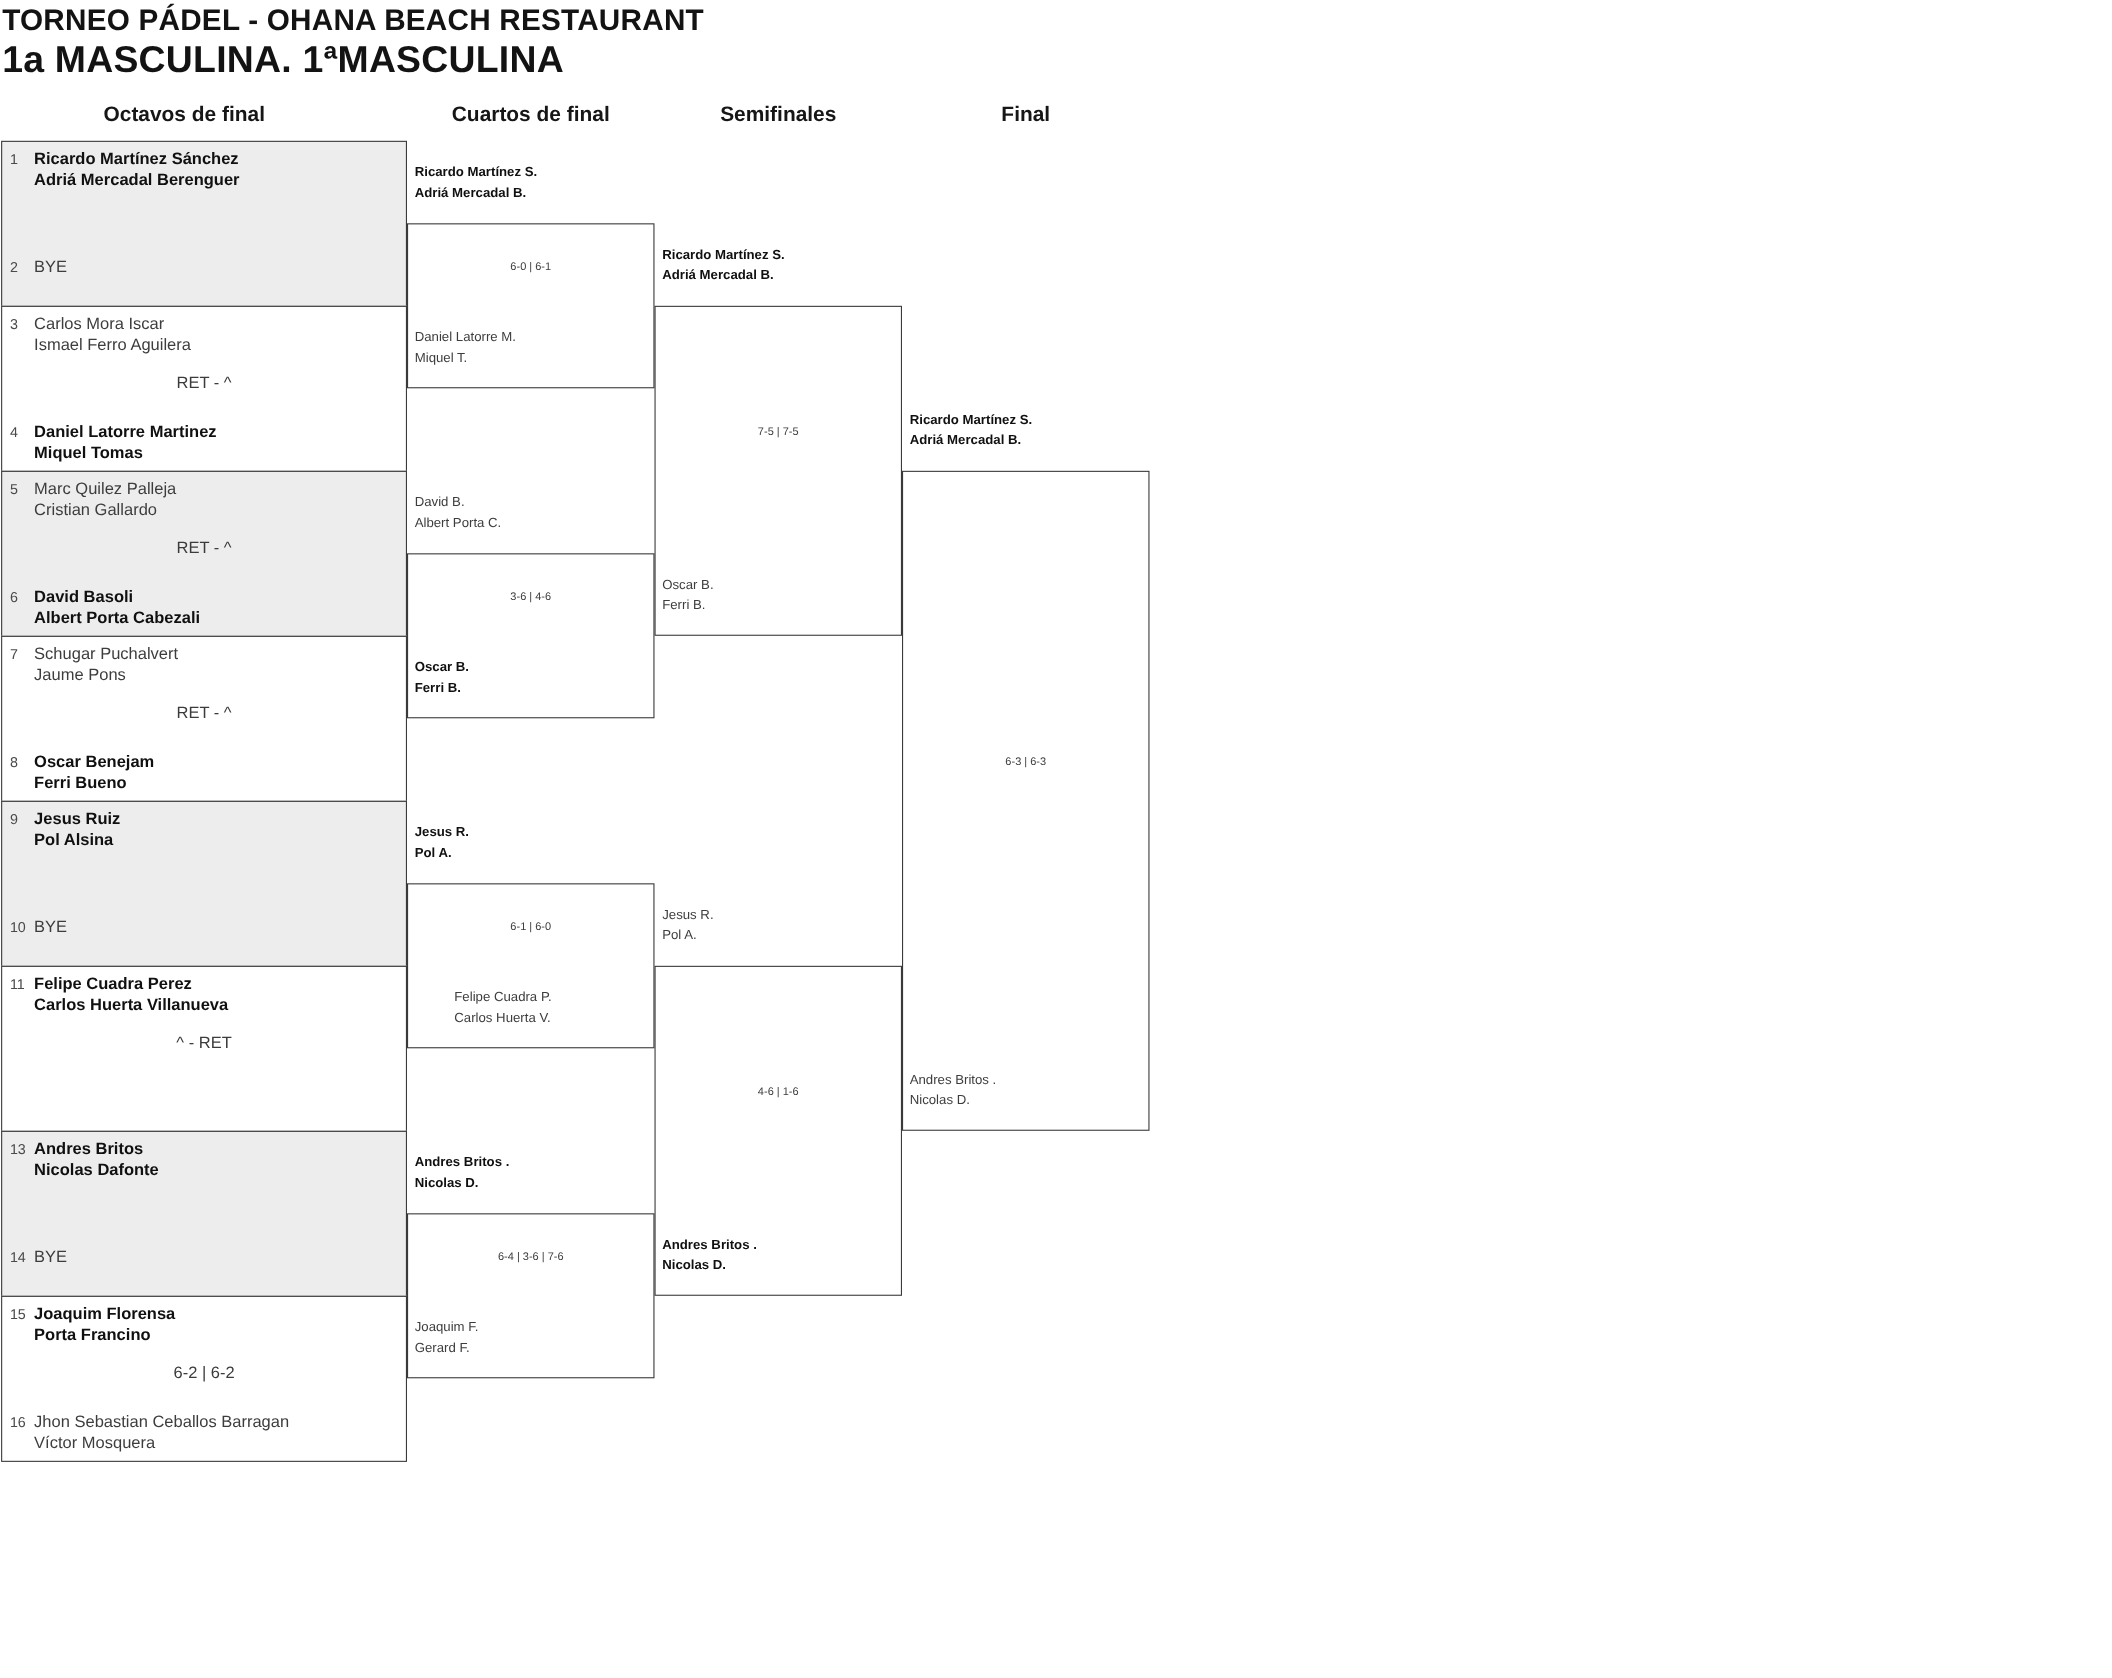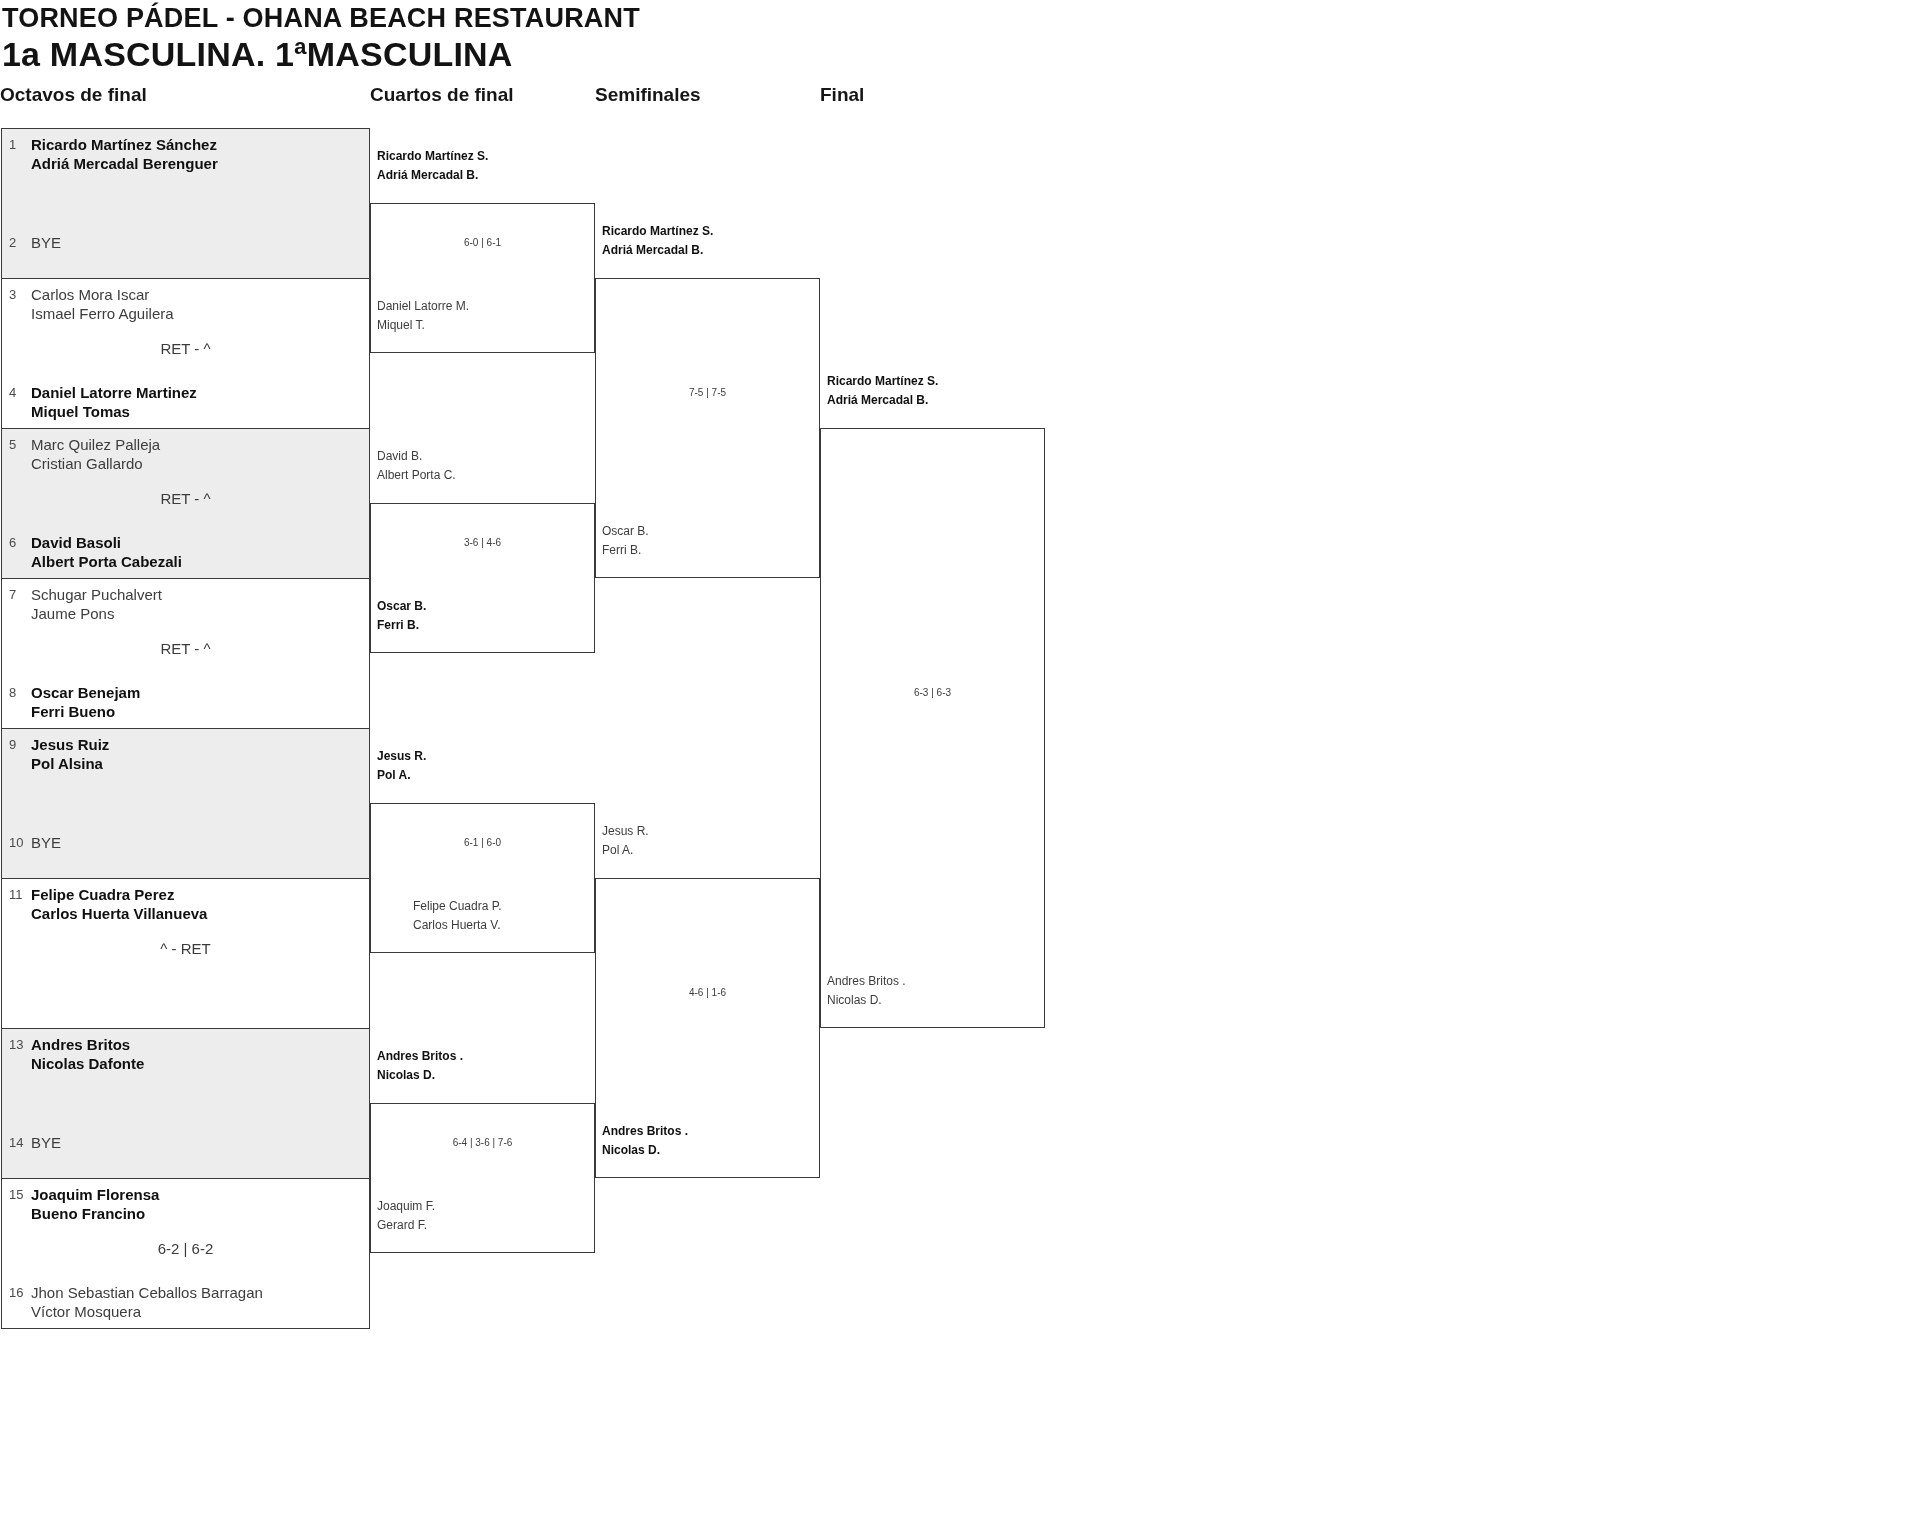--- a/index.html
+++ b/index.html
@@ -1,20 +1,20 @@
 <!DOCTYPE html>
 <html><head>
 <meta charset="utf-8">
 <style>
   html,body{margin:0;padding:0;background:#ffffff;}
   .stage{position:relative;width:1584px;height:1525px;background:#ffffff;overflow:hidden;
          font-family:"Liberation Sans",sans-serif;color:#141414;}
   .title{position:absolute;left:2px;top:3px;font-size:27px;font-weight:700;letter-spacing:.2px;color:#131313;white-space:nowrap;}
   .subtitle{position:absolute;left:2px;top:35px;font-size:34px;font-weight:700;letter-spacing:.2px;color:#131313;white-space:nowrap;}
-  .colh{position:absolute;top:85px;font-size:19px;font-weight:700;text-align:left;color:#161616;line-height:20px;}
+  .colh{position:absolute;top:95px;font-size:19px;font-weight:700;text-align:center;color:#161616;line-height:20px;}
   
   .obox{position:absolute;left:1px;width:369px;height:151px;border:1px solid #3a3a3a;box-sizing:border-box;background:#ffffff;}
   .obox.shade{background:#ededed;}
   .slot{position:absolute;left:0;right:6px;display:flex;}
   .slotA{top:6px;}
   .slotB{top:104px;}
   .seed{width:22px;padding-left:7px;font-size:13px;color:#4a4a4a;line-height:19px;flex:none;}
   .tn{font-size:15px;line-height:19px;}
   .tn.w{font-weight:700;color:#101010;}
   .tn.l{font-weight:400;color:#3d3d3d;}
@@ -168,21 +168,21 @@
           <div>BYE</div>
         </div>
     </div>
   </div>
 
   <div class="obox" style="top:1178px;">
     <div class="slot slotA">
       <div class="seed">15</div>
       <div class="tn w">
         <div>Joaquim Florensa</div>
-        <div>Bueno Francino</div>
+        <div>Porta Francino</div>
       </div>
     </div>
     <div class="oscore">6-2 | 6-2</div>
     <div class="slot slotB">
       <div class="seed">16</div>
       <div class="tn l">
         <div>Jhon Sebastian Ceballos Barragan</div>
         <div>Víctor Mosquera</div>
       </div>
     </div>

